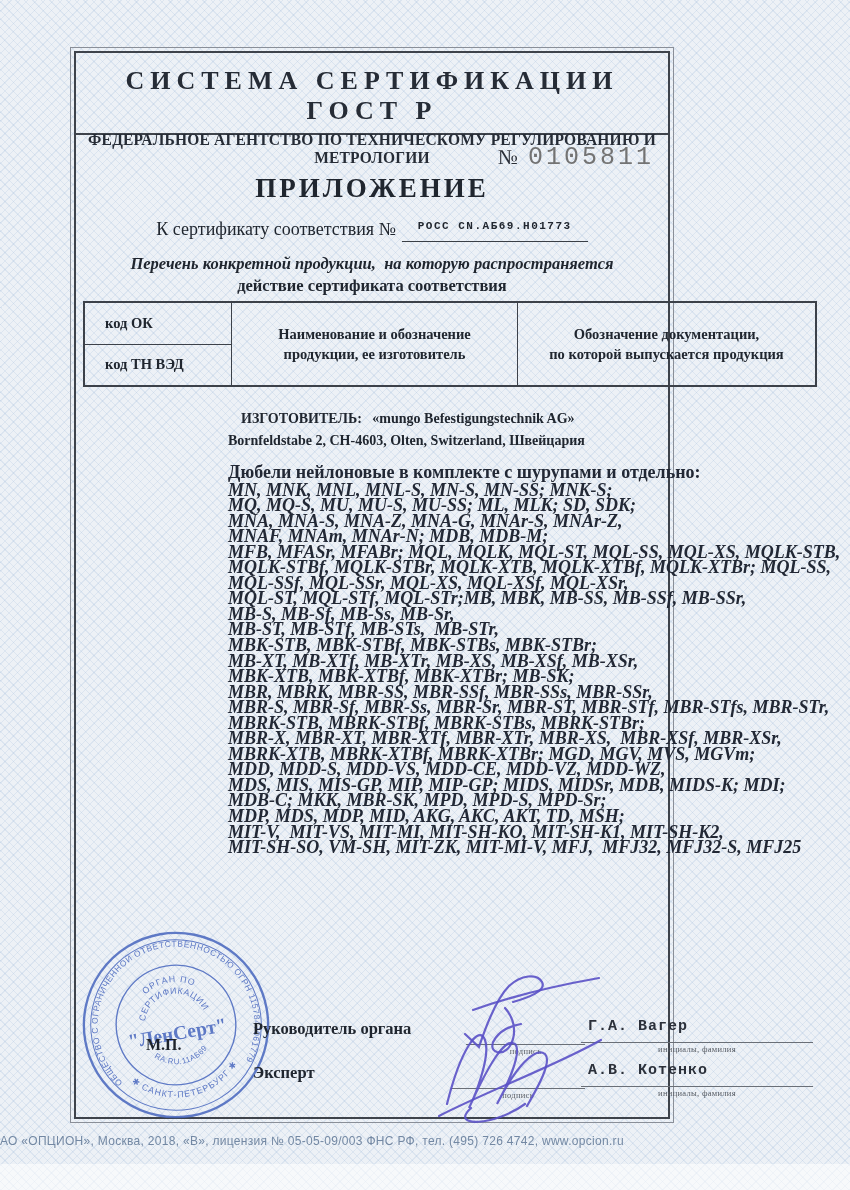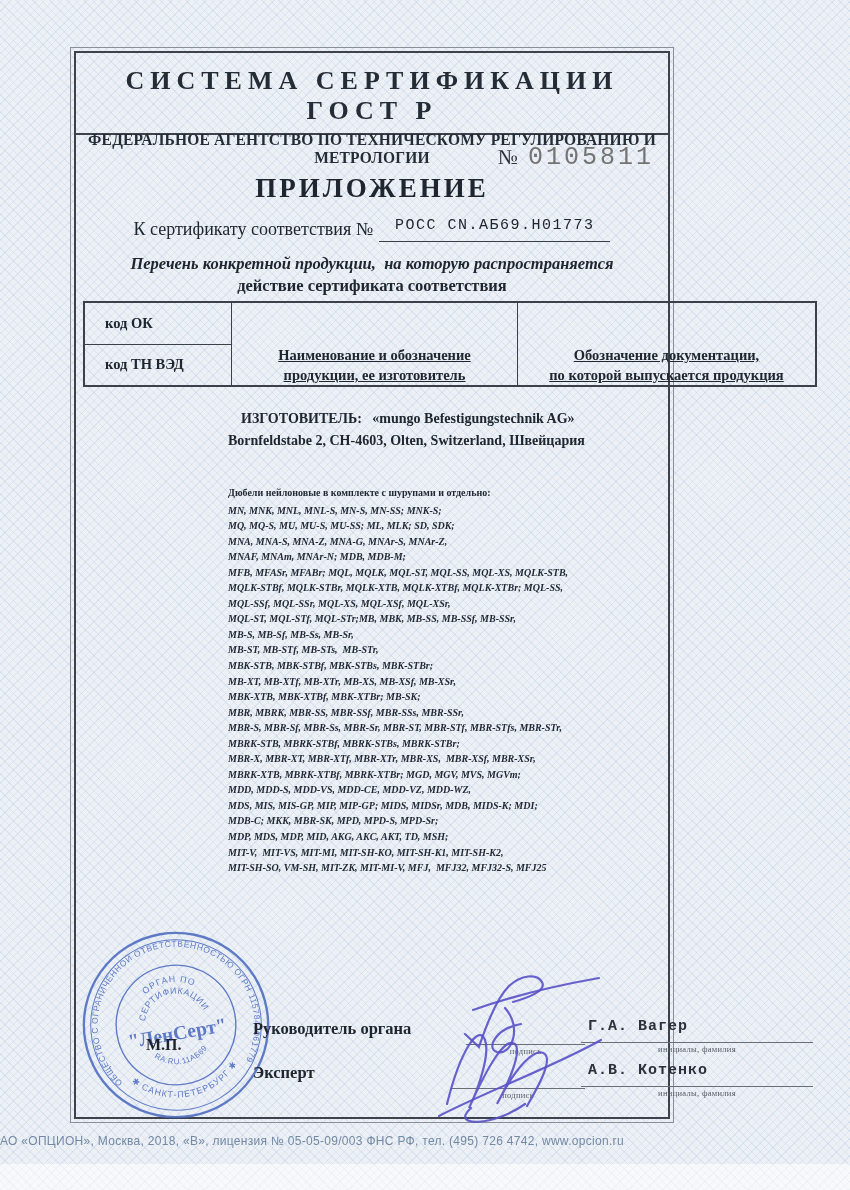--- a/index.html
+++ b/index.html
@@ -20,33 +20,33 @@
   .h-title{margin-top:13px;font-size:26px;font-weight:bold;letter-spacing:6px;color:#262c36;}
   .h-sub{margin-top:5px;font-size:16px;font-weight:bold;letter-spacing:.2px;transform:scaleX(.97);color:#262c36;}
   
   .doc-number{position:absolute;top:90px;right:14px;white-space:nowrap;}
   .doc-number .nsign{font-size:21px;color:#2a2f38;}
   .doc-number .nval{font-family:"Liberation Mono","DejaVu Sans Mono",monospace;font-size:25px;letter-spacing:3px;color:#737373;margin-left:10px;}
   
   .appendix-title{position:absolute;left:0;right:0;top:120px;text-align:center;font-size:27px;font-weight:bold;letter-spacing:3px;}
   .cert-line{position:absolute;left:0;right:0;top:166px;text-align:center;font-size:18px;white-space:nowrap;}
   .cert-num{display:inline-block;border-bottom:1.5px solid #3a3f46;padding:0 16px 1px;margin-left:6px;}
-  .cert-num span{position:relative;top:-6px;font-family:"Liberation Mono","DejaVu Sans Mono",monospace;font-size:15px;font-weight:normal;letter-spacing:1.5px;}
+  .cert-num span{position:relative;top:-6px;font-family:"Liberation Mono","DejaVu Sans Mono",monospace;font-size:11px;font-weight:bold;letter-spacing:1.5px;}
   .purpose{position:absolute;left:0;right:0;top:200px;text-align:center;font-size:16.5px;font-weight:bold;line-height:22px;}
   .pre{white-space:pre;font-style:italic;}
   
   .cert-table{position:absolute;left:7px;top:248px;width:734px;height:86px;border:2px solid #3c4149;box-sizing:border-box;display:grid;grid-template-columns:146px 286px 1fr;}
   .col-split{display:flex;flex-direction:column;}
   .col-split .c{flex:1;display:flex;align-items:center;padding-left:20px;font-size:14.5px;font-weight:600;}
   .col-split .c:first-child{border-bottom:1px solid #3c4149;}
-  .tcell{border-left:1.5px solid #3c4149;display:flex;align-items:flex-end;justify-content:center;text-align:center;font-size:14.5px;font-weight:600;line-height:20px;text-decoration:underline;}
+  .tcell{border-left:1.5px solid #3c4149;display:flex;align-items:center;justify-content:center;text-align:center;font-size:14.5px;font-weight:600;line-height:20px;}
   
   .manufacturer{position:absolute;left:152px;top:355px;font-size:14px;font-weight:bold;line-height:22px;}
   .manufacturer .l1{padding-left:13px;}
-  .codes{position:absolute;left:152px;top:432px;font-size:10px;font-weight:bold;line-height:15.55px;color:#222835;}
+  .codes{position:absolute;left:152px;top:412px;font-size:18px;font-weight:bold;line-height:15.55px;color:#222835;}
   .codes .intro{margin-bottom:2px;}
   
   .role{position:absolute;font-size:16.5px;font-weight:bold;}
   .sig-line{position:absolute;border-top:1px solid #6a6f77;}
   .tiny-cap{position:absolute;font-size:8.5px;color:#565b63;text-align:center;letter-spacing:.3px;}
   .tw-name{position:absolute;font-family:"Liberation Mono","DejaVu Sans Mono",monospace;font-size:15px;font-weight:bold;letter-spacing:1px;color:#2b303a;white-space:nowrap;}
   .mp{position:absolute;left:70px;top:983px;font-size:16px;font-weight:bold;color:#1e232b;}
   .stamp{position:absolute;left:2px;top:874px;opacity:.85;}
   .signature{position:absolute;}
   .signature path{fill:none;stroke:#5a51c6;stroke-width:2.2;stroke-linecap:round;opacity:.9;}

